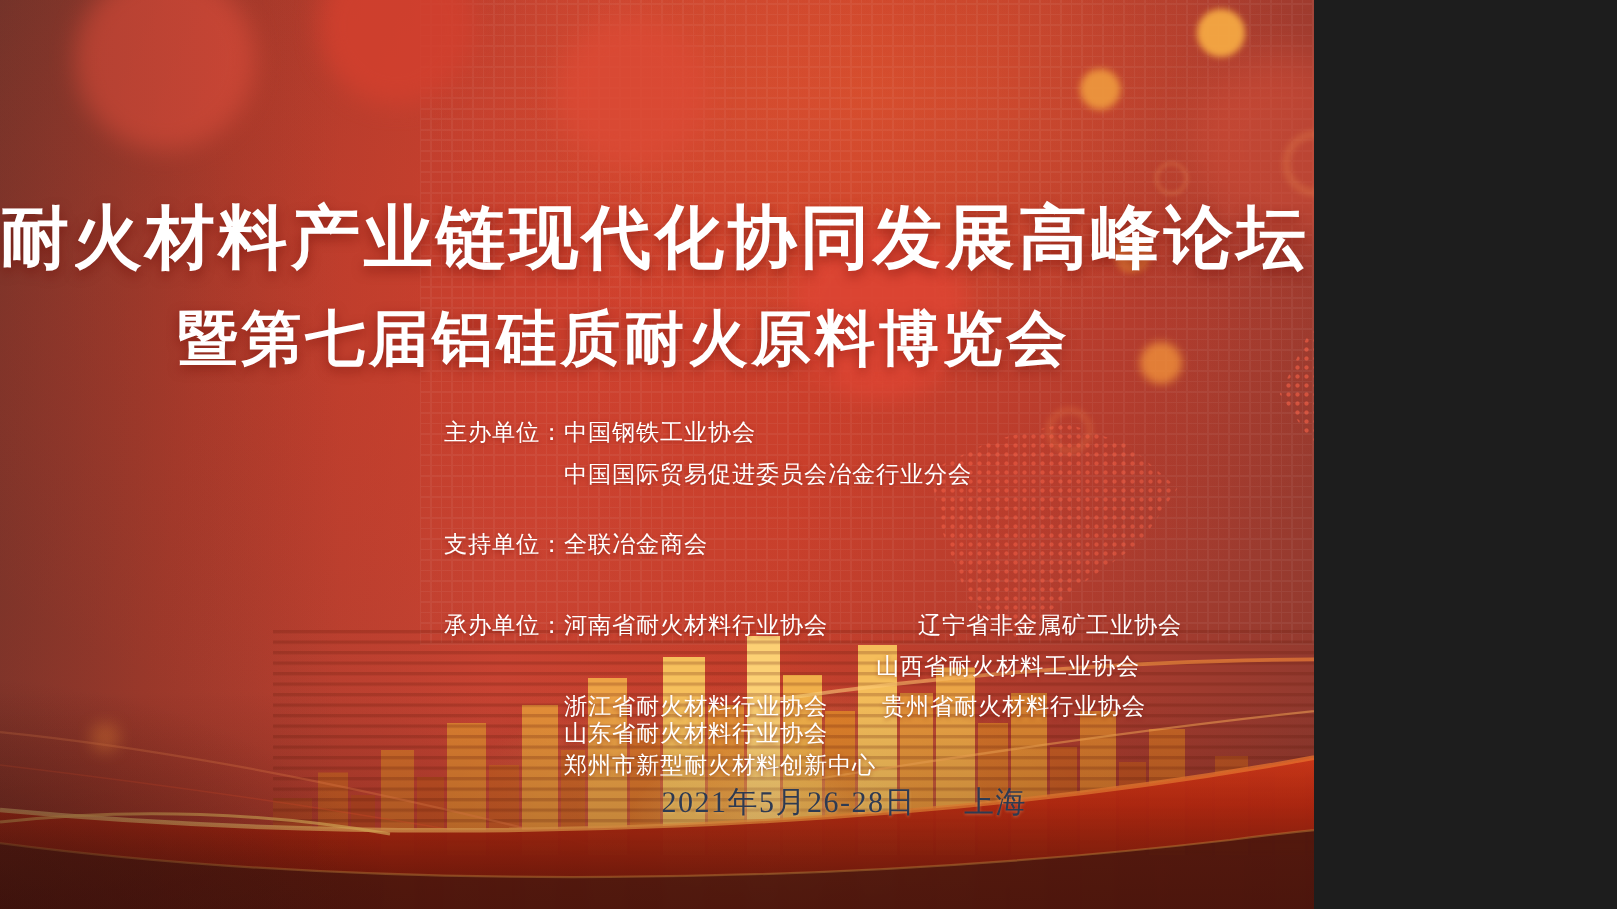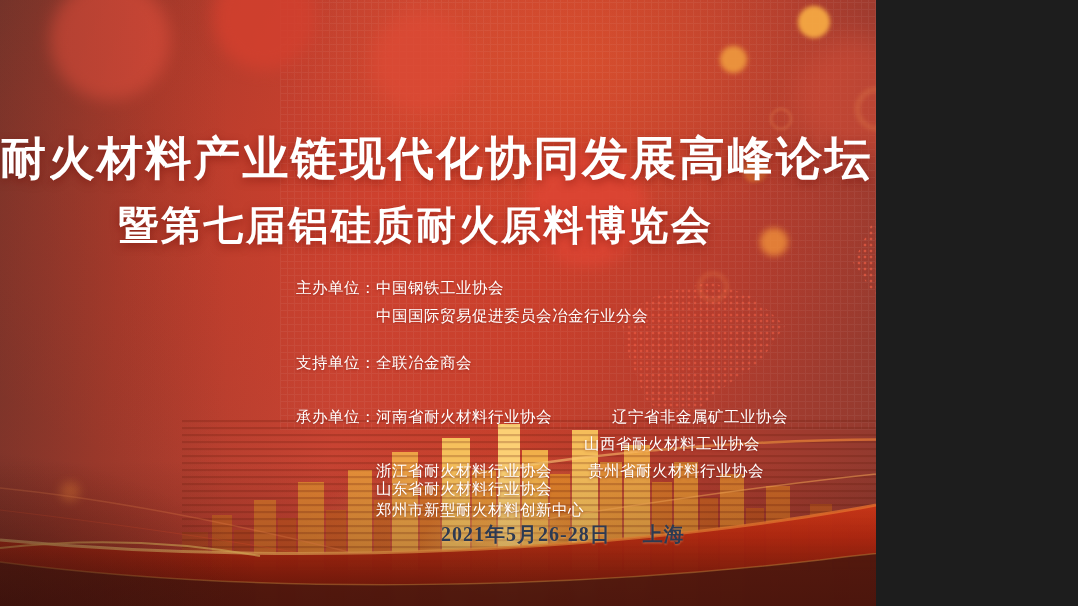--- a/index.html
+++ b/index.html
@@ -77,21 +77,21 @@
   .r-sup    { left:296px; top:353px; }
   .r-und1a  { left:296px; top:407px; }
   .r-und1b  { left:612px; top:407px; }
   .r-und2a  { left:376px; top:434px;margin-top:45px; }
   .r-und2b  { left:584px; top:434px; }
   .r-und3a  { left:376px; top:461px; }
   .r-und3b  { left:588px; top:461px; }
   .r-und4   { left:376px; top:500px; }
 
   .date-row { position:absolute; left:441px; top:521px; white-space:nowrap;
-    font-family:"Liberation Serif","DejaVu Serif",serif; font-weight:bold;
+    font-family:"Liberation Serif","DejaVu Serif",serif; font-weight:normal;
     font-size:20px; letter-spacing:1px; color:#2d3a52;
     text-shadow:0 1px 2px rgba(255,205,140,.35); }
   .date-row .loc { margin-left:32px; }
 </style>
 </head>
 <body>
 
 <div class="poster">
 
   <div class="layer grid-texture"></div>

